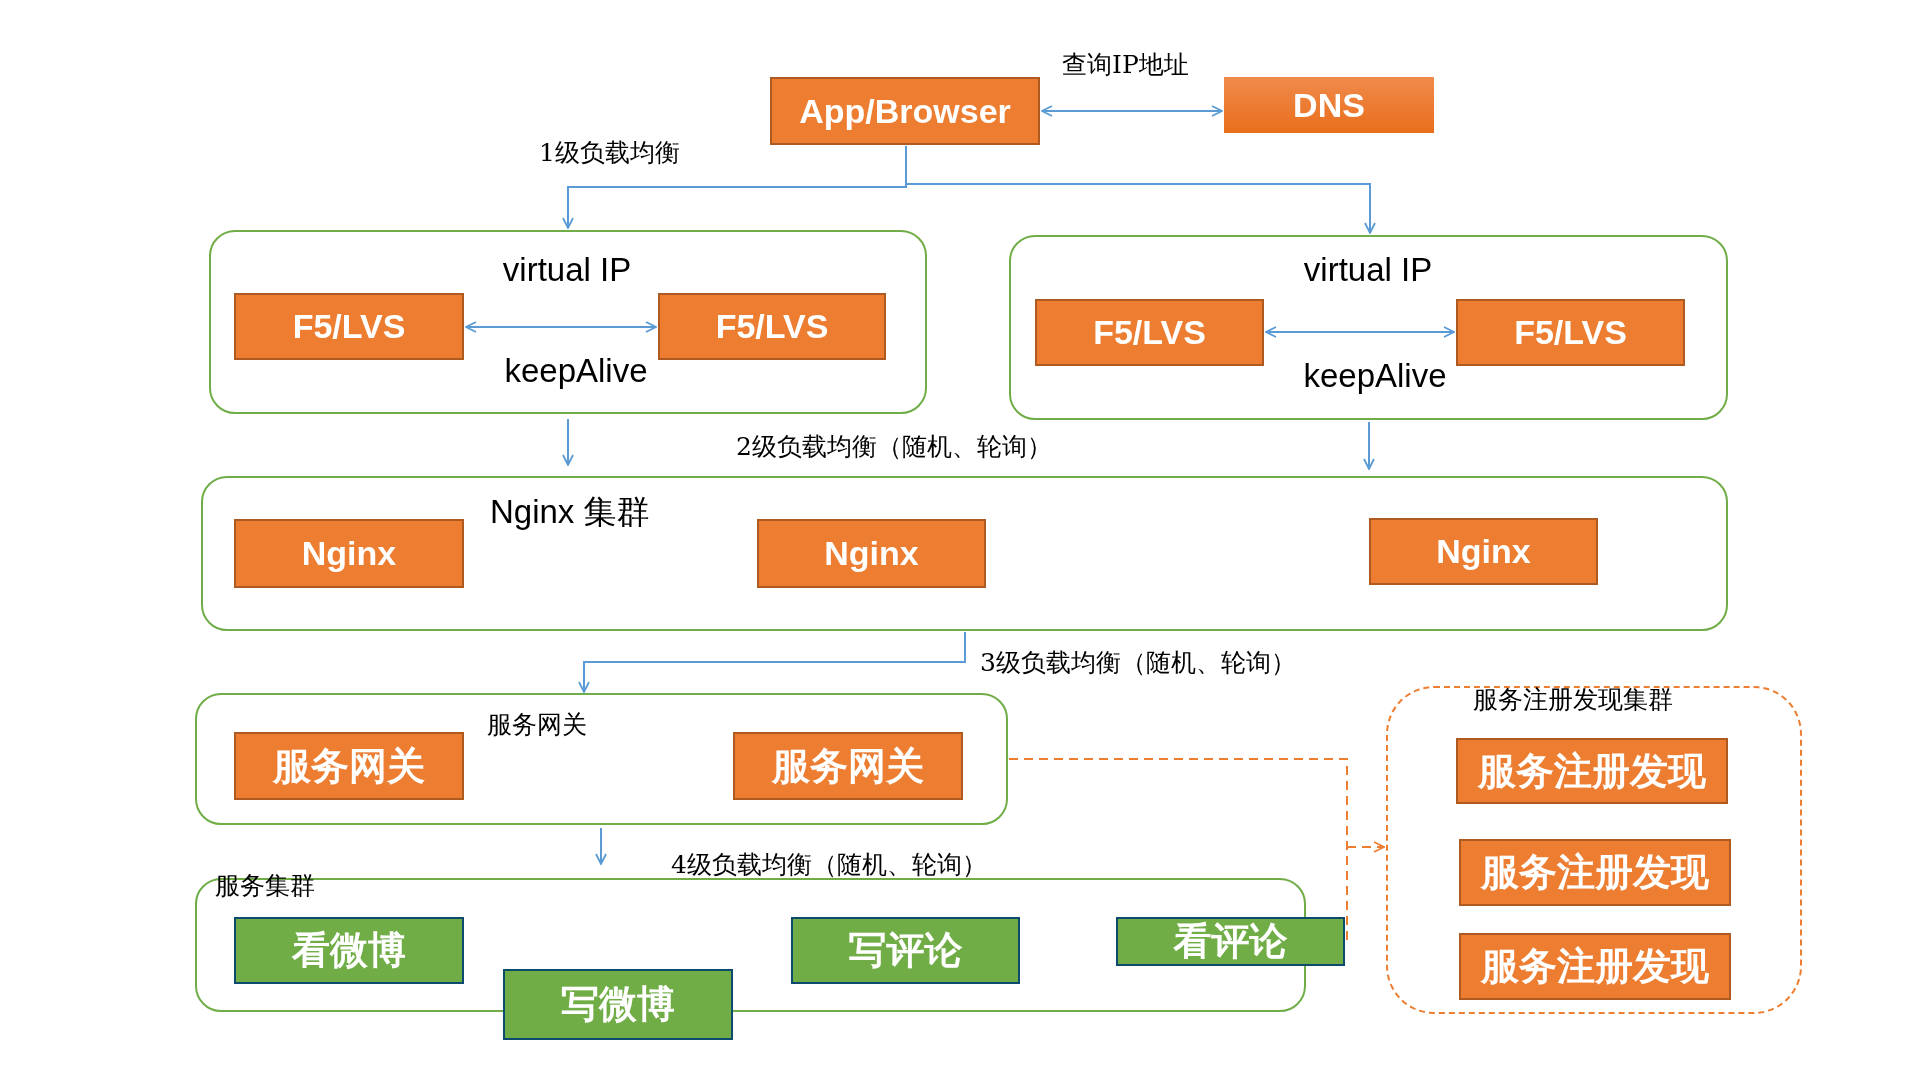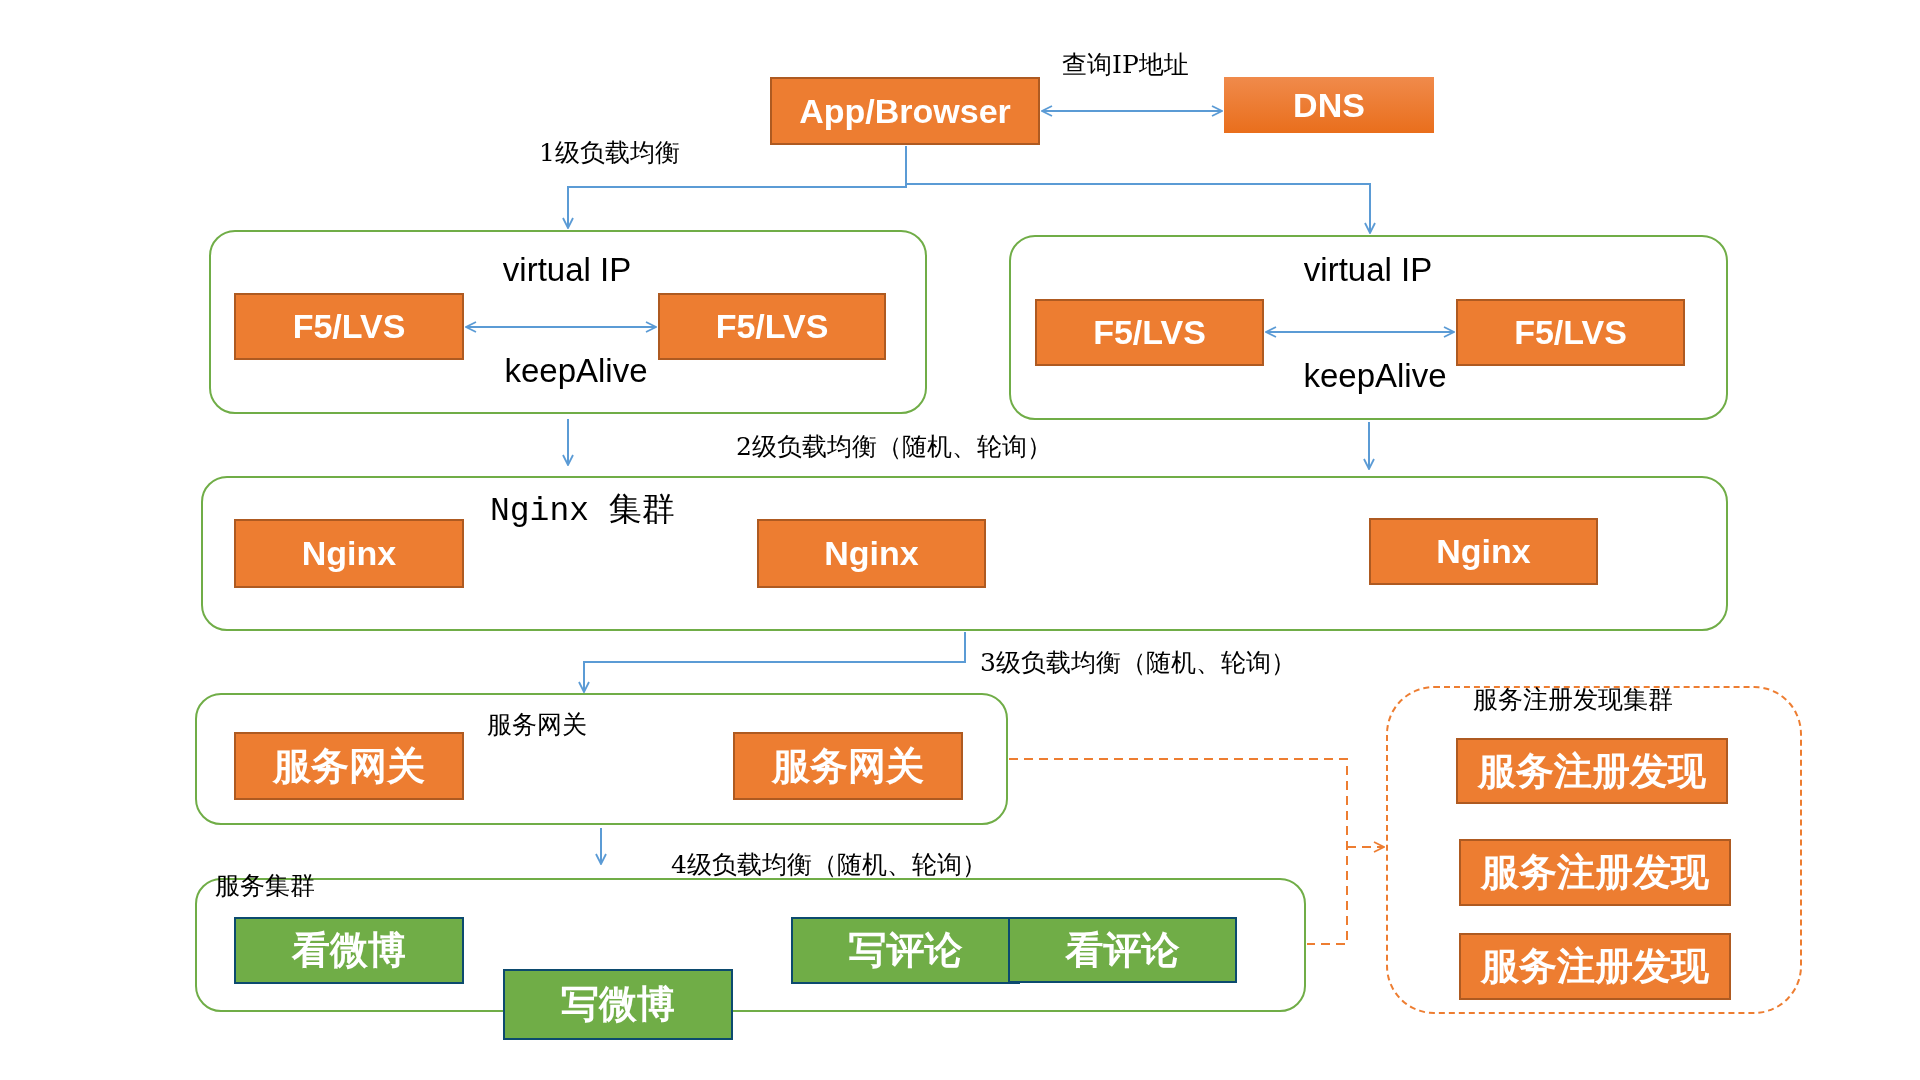--- a/index.html
+++ b/index.html
@@ -65,38 +65,38 @@
 
 <div class="group" style="left:1009px; top:235px; width:719px; height:185px;"></div>
 <div class="label center" style="left:1368px; top:253px;">virtual IP</div>
 <div class="node orange" style="left:1035px; top:299px; width:229px; height:67px;">F5/LVS</div>
 <div class="node orange" style="left:1456px; top:299px; width:229px; height:67px;">F5/LVS</div>
 <div class="label center" style="left:1375px; top:359px;">keepAlive</div>
 
 <div class="label cjk" style="left:688px; top:434px;margin-left:48px;">2级负载均衡（随机、轮询）</div>
 
 <div class="group" style="left:201px; top:476px; width:1527px; height:155px;"></div>
-<div class="label" style="left:490px; top:495px;font-family:Liberation Mono, monospace;">Nginx 集群</div>
+<div class="label" style="left:490px; top:495px;">Nginx 集群</div>
 <div class="node orange" style="left:234px; top:519px; width:230px; height:69px;">Nginx</div>
 <div class="node orange" style="left:757px; top:519px; width:229px; height:69px;">Nginx</div>
 <div class="node orange" style="left:1369px; top:518px; width:229px; height:67px;">Nginx</div>
 
 <div class="label cjk" style="left:980px; top:650px;">3级负载均衡（随机、轮询）</div>
 
 <div class="group" style="left:195px; top:693px; width:813px; height:132px;"></div>
 <div class="label cjk" style="left:487px; top:712px;">服务网关</div>
 <div class="node orange cjk" style="left:234px; top:732px; width:230px; height:68px;">服务网关</div>
 <div class="node orange cjk" style="left:733px; top:732px; width:230px; height:68px;">服务网关</div>
 
 <div class="label cjk" style="left:671px; top:852px;">4级负载均衡（随机、轮询）</div>
 
 <div class="group" style="left:195px; top:878px; width:1111px; height:134px;"></div>
 <div class="label cjk" style="left:215px; top:873px;">服务集群</div>
 <div class="node green cjk" style="left:234px; top:917px; width:230px; height:67px;">看微博</div>
 <div class="node green cjk" style="left:503px; top:969px; width:230px; height:71px;">写微博</div>
 <div class="node green cjk" style="left:791px; top:917px; width:229px; height:67px;">写评论</div>
-<div class="node green cjk" style="left:1008px; top:917px; width:229px; height:66px;">看评论</div>
+<div class="node green cjk" style="left:1116px; top:917px; width:229px; height:49px;">看评论</div>
 
 <div class="group dashed" style="left:1386px; top:686px; width:416px; height:328px;"></div>
 <div class="label cjk" style="left:1473px; top:687px;">服务注册发现集群</div>
 <div class="node orange cjk" style="left:1456px; top:738px; width:272px; height:66px;">服务注册发现</div>
 <div class="node orange cjk" style="left:1459px; top:839px; width:272px; height:67px;">服务注册发现</div>
 <div class="node orange cjk" style="left:1459px; top:933px; width:272px; height:67px;">服务注册发现</div>
 
 </body></html>

